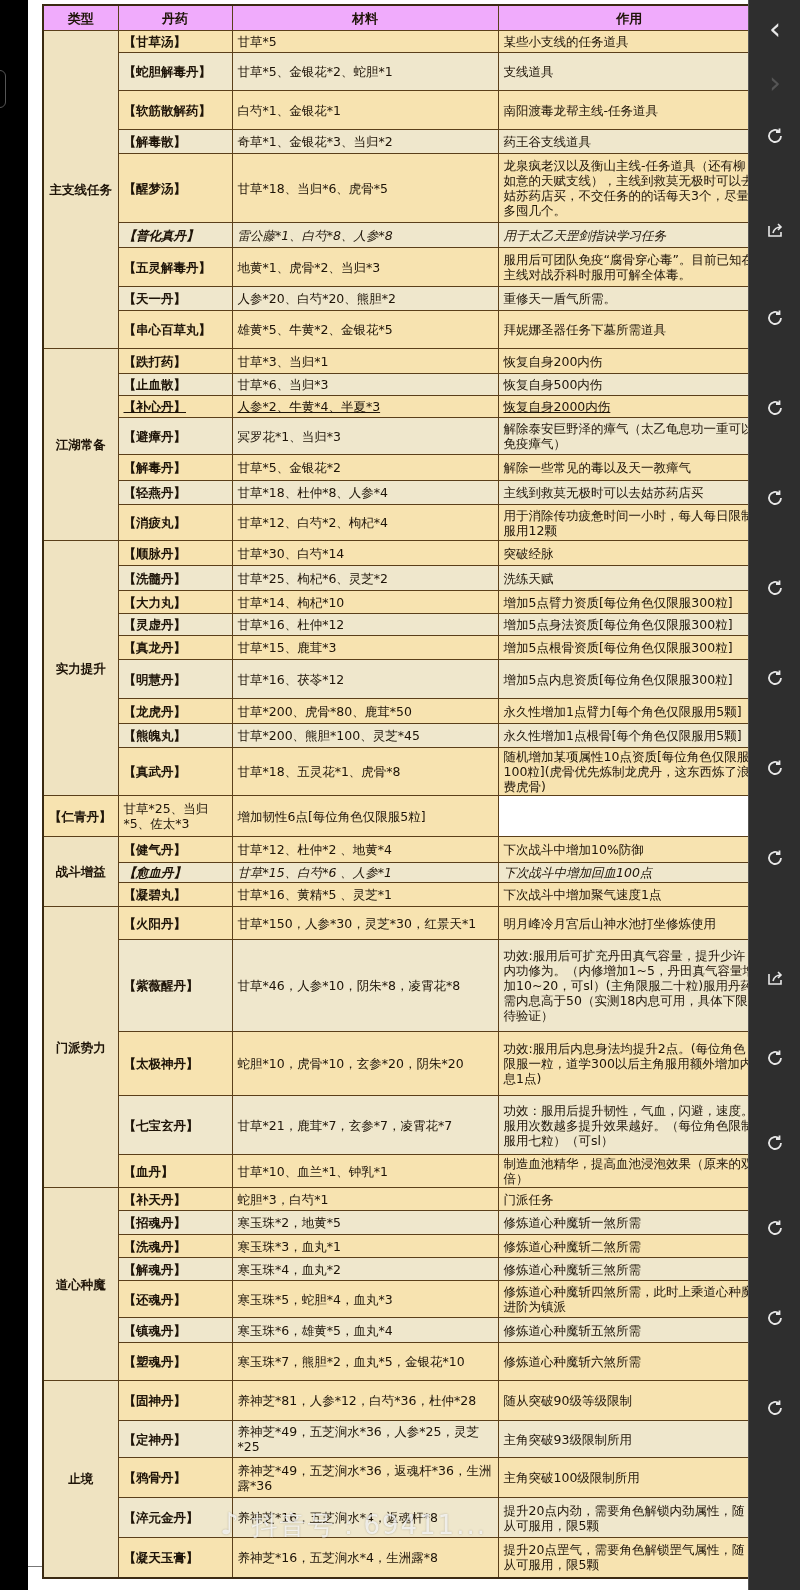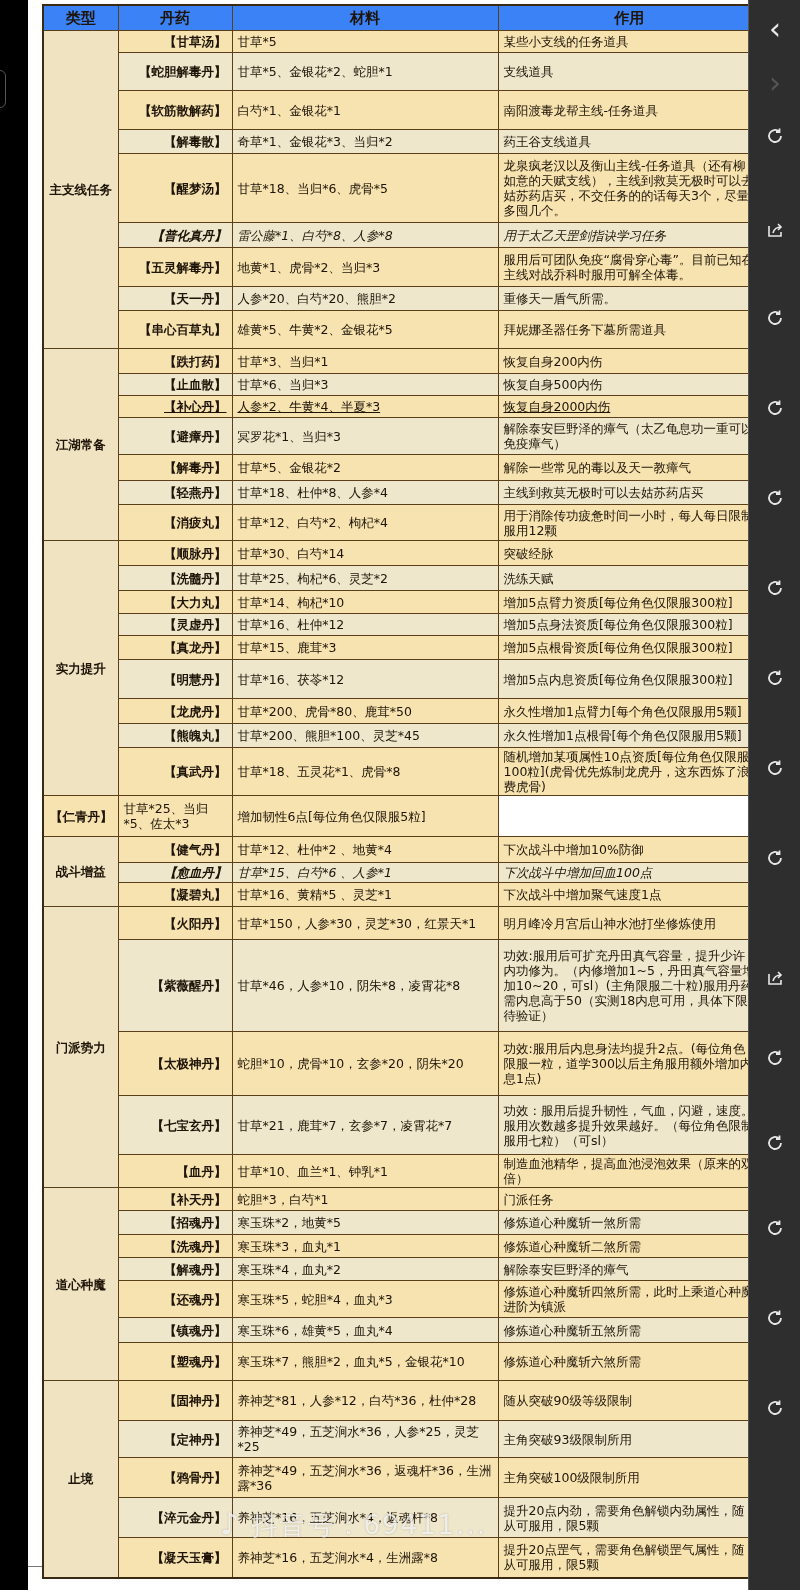--- a/index.html
+++ b/index.html
@@ -15,23 +15,23 @@
           border-left:1px solid #555; }
   .rail-btn { position:absolute; left:0; width:52px; height:40px; display:flex; align-items:center;
               justify-content:center; color:#e8e8e8; font-size:24px; cursor:pointer; }
   .rail-btn.dim { color:#555; }
   .rail-btn svg { width:20px; height:20px; }
 
   table.grid { position:absolute; left:42px; top:4px; width:718px; border-collapse:collapse;
                table-layout:fixed; font-size:12.5px; color:#1e1408; }
   table.grid td, table.grid th { border:1.3px solid #5a3f1a; padding:1px 5px; line-height:15px;
                vertical-align:middle; overflow:hidden; }
-  table.grid th { background:#3b82f6; font-weight:bold; height:22px; text-align:center; font-size:15px; }
+  table.grid th { background:#f0abfc; font-weight:bold; height:22px; text-align:center; font-size:13px; }
   td.cat { background:#efe3c1; text-align:center; font-weight:bold; }
-  td.name { text-align:right; font-weight:bold; }
+  td.name { text-align:left; font-weight:bold; }
   tr.a td.name, tr.a td.mat, tr.a td.eff { background:#f7e3b0; }
   tr.b td.name, tr.b td.mat, tr.b td.eff { background:#efe7cc; }
   td.blank { background:#ffffff !important; }
   table.grid { border:2px solid #3b2a12; }
 
   .watermark { position:absolute; left:220px; top:1506px; font-size:26px; color:rgba(255,255,255,0.75);
                letter-spacing:2px; text-shadow:0 0 2px rgba(0,0,0,0.25); pointer-events:none;
                font-family:"DejaVu Sans", sans-serif; }
   .watermark .note { font-size:30px; }
 </style>
@@ -248,21 +248,21 @@
         <td class="eff">修炼道心种魔斩一煞所需</td>
       </tr>
       <tr class="a" style="height: 23px;">
         <td class="name">【洗魂丹】</td>
         <td class="mat">寒玉珠*3，血丸*1</td>
         <td class="eff">修炼道心种魔斩二煞所需</td>
       </tr>
       <tr class="b" style="height: 23px;">
         <td class="name">【解魂丹】</td>
         <td class="mat">寒玉珠*4，血丸*2</td>
-        <td class="eff">解除泰安巨野泽的瘴气</td>
+        <td class="eff">修炼道心种魔斩三煞所需</td>
       </tr>
       <tr class="a" style="height: 37px;">
         <td class="name">【还魂丹】</td>
         <td class="mat">寒玉珠*5，蛇胆*4，血丸*3</td>
         <td class="eff">修炼道心种魔斩四煞所需，此时上乘道心种魔进阶为镇派</td>
       </tr>
       <tr class="b" style="height: 25px;">
         <td class="name">【镇魂丹】</td>
         <td class="mat">寒玉珠*6，雄黄*5，血丸*4</td>
         <td class="eff">修炼道心种魔斩五煞所需</td>

